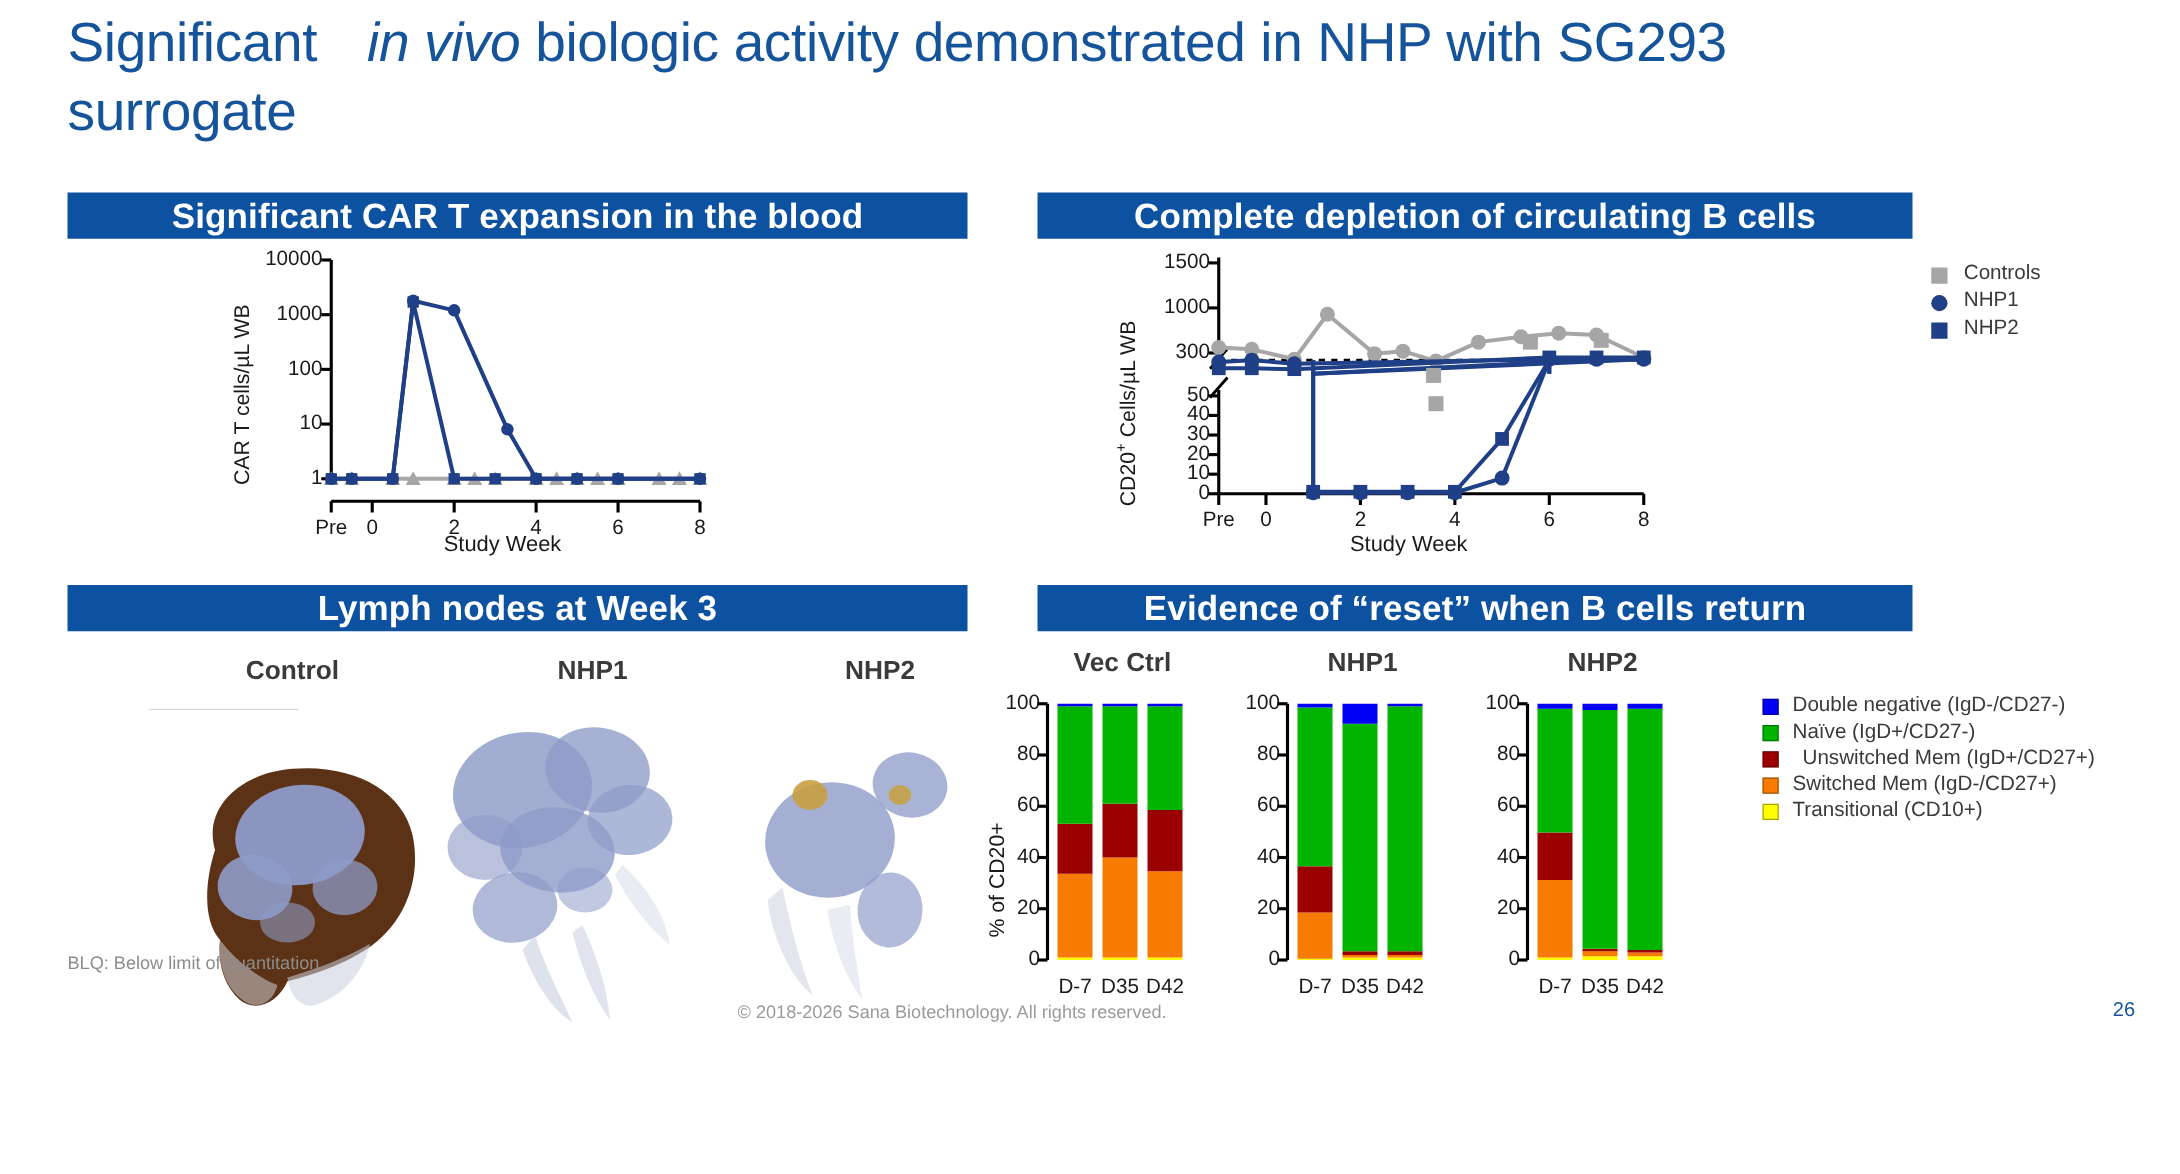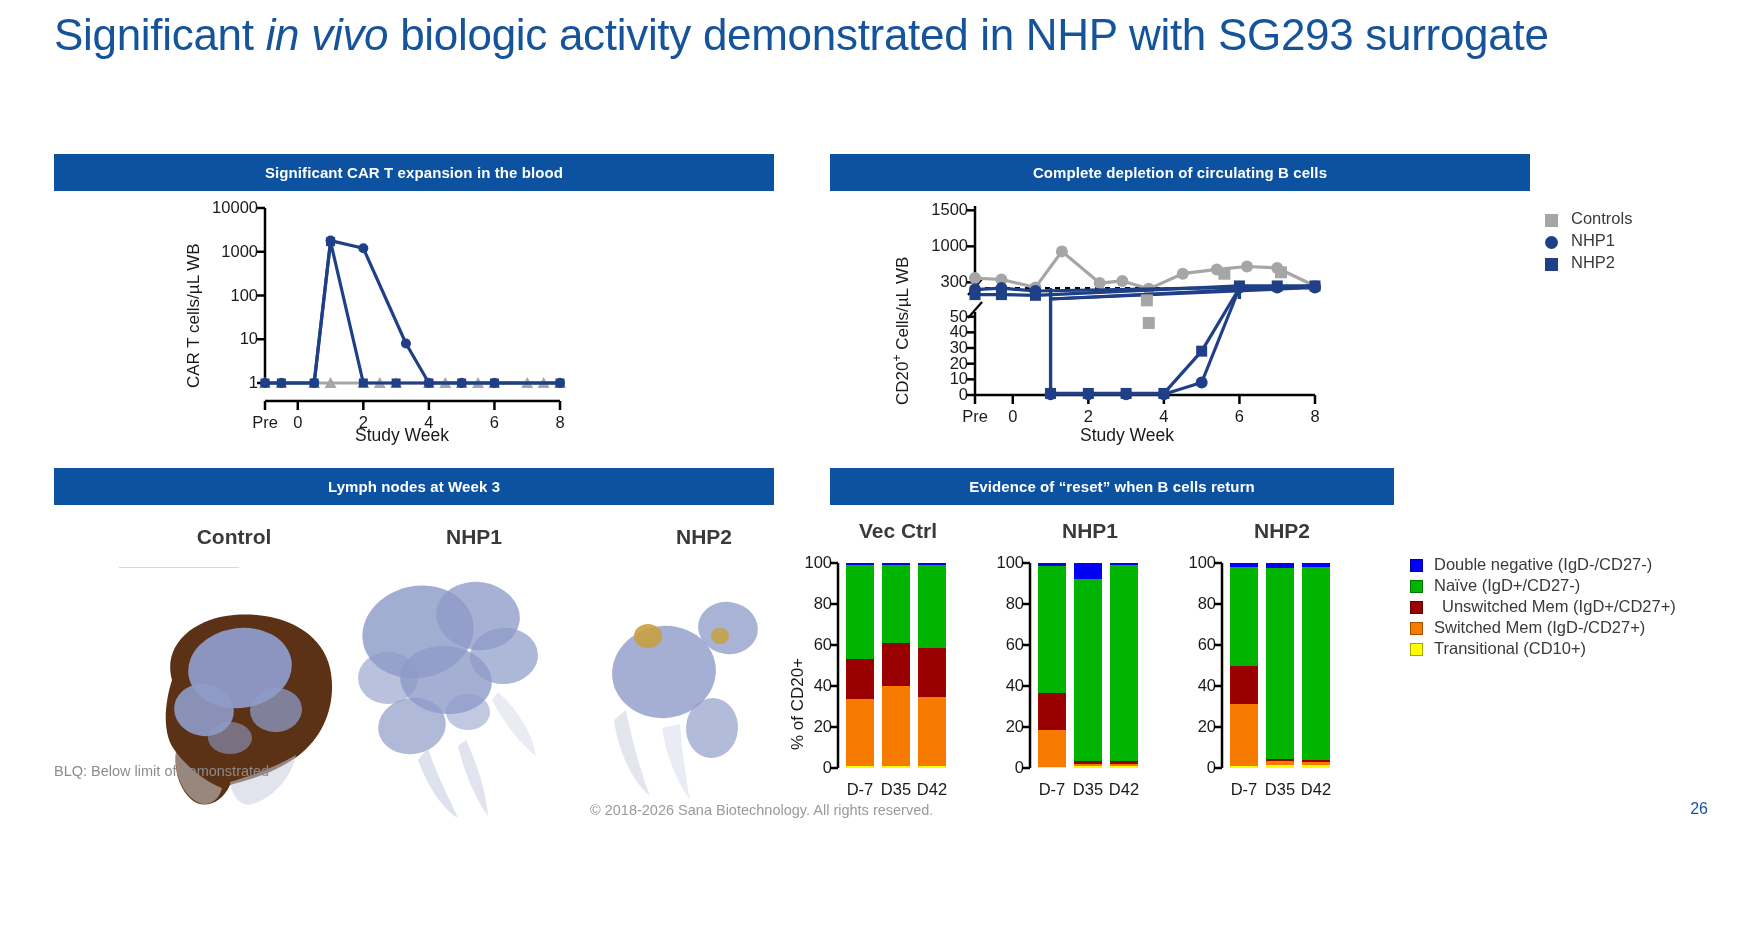--- a/index.html
+++ b/index.html
@@ -10,33 +10,33 @@
     overflow: hidden;
   }
   #slide { position: relative; width: 1744px; height: 939px; background:#fff; }
 
   
   .slide-title {
     position:absolute; left:54px; top:8px; width:1500px;
     font-size:44px; line-height:1.24; color:#15549A; font-weight:400;
     letter-spacing:-0.3px;
   }
-  .slide-title .it { font-style: italic; }
+  .slide-title .it { font-style: italic; margin-left: 28px; }
 
   
   .banner {
     position:absolute; background:#0D51A1; color:#fff;
-    font-size:15px; font-weight:bold; text-align:center;
+    font-size:28px; font-weight:bold; text-align:center;
     display:flex; align-items:center; justify-content:center;
     letter-spacing:0.1px;
   }
   #banner-tl { left:54px;  top:154px; width:720px; height:37px; }
   #banner-tr { left:830px; top:154px; width:700px; height:37px; }
   #banner-bl { left:54px;  top:468px; width:720px; height:37px; }
-  #banner-br { left:830px; top:468px; width:564px; height:37px; }
+  #banner-br { left:830px; top:468px; width:700px; height:37px; }
 
   
   .axis-title {
     position:absolute; font-size:17px; color:#1a1a1a; font-weight:400;
     white-space:nowrap;
   }
   .ylab-rot { transform-origin: 0 0; transform: rotate(-90deg); }
   .tick-lbl {
     position:absolute; font-size:16.5px; color:#1a1a1a;
     white-space:nowrap; text-align:right;
@@ -320,21 +320,21 @@
         <path d="M444,132 C464,150 478,172 482,196 C466,184 448,160 438,140 Z" fill="#CFD5E5" opacity="0.45"></path>
         <ellipse cx="610" cy="112" rx="52" ry="46" fill="#8E9BC8" opacity="0.8" transform="rotate(-8 610 112)"></ellipse>
         <ellipse cx="674" cy="68" rx="30" ry="26" fill="#8E9BC8" opacity="0.76" transform="rotate(10 674 68)"></ellipse>
         <ellipse cx="658" cy="168" rx="26" ry="30" fill="#8E9BC8" opacity="0.68" transform="rotate(4 658 168)"></ellipse>
         <ellipse cx="594" cy="76" rx="14" ry="12" fill="#C8A040" opacity="0.9"></ellipse>
         <ellipse cx="666" cy="76" rx="9" ry="8" fill="#C8A040" opacity="0.85"></ellipse>
         <path d="M572,150 C578,180 586,210 596,236 C580,224 564,192 560,160 Z" fill="#C9CEDC" opacity="0.5"></path>
         <path d="M626,164 C628,192 632,218 636,240 C624,224 612,196 608,168 Z" fill="#CFD5E5" opacity="0.45"></path>
       </svg>
     </div>
-  <div class="note-blq">BLQ: Below limit of demonstrated</div>
+  <div class="note-blq">BLQ: Below limit of quantitation</div>
 
   <div id="chart-stack">
     <div class="axis-title ylab-rot" style="left:-2px; top:235px;">% of CD20+</div>
   <div class="grp-title" style="left:48px;top:4px;width:120px;">Vec Ctrl</div>
       <div class="tick-lbl" style="left: -14px; top: 243px; width: 56px;">0</div>
       <div class="tick-lbl" style="left: -14px; top: 202px; width: 56px;">20</div>
       <div class="tick-lbl" style="left: -14px; top: 161px; width: 56px;">40</div>
       <div class="tick-lbl" style="left: -14px; top: 120px; width: 56px;">60</div>
       <div class="tick-lbl" style="left: -14px; top: 79px; width: 56px;">80</div>
       <div class="tick-lbl" style="left: -14px; top: 38px; width: 56px;">100</div>

